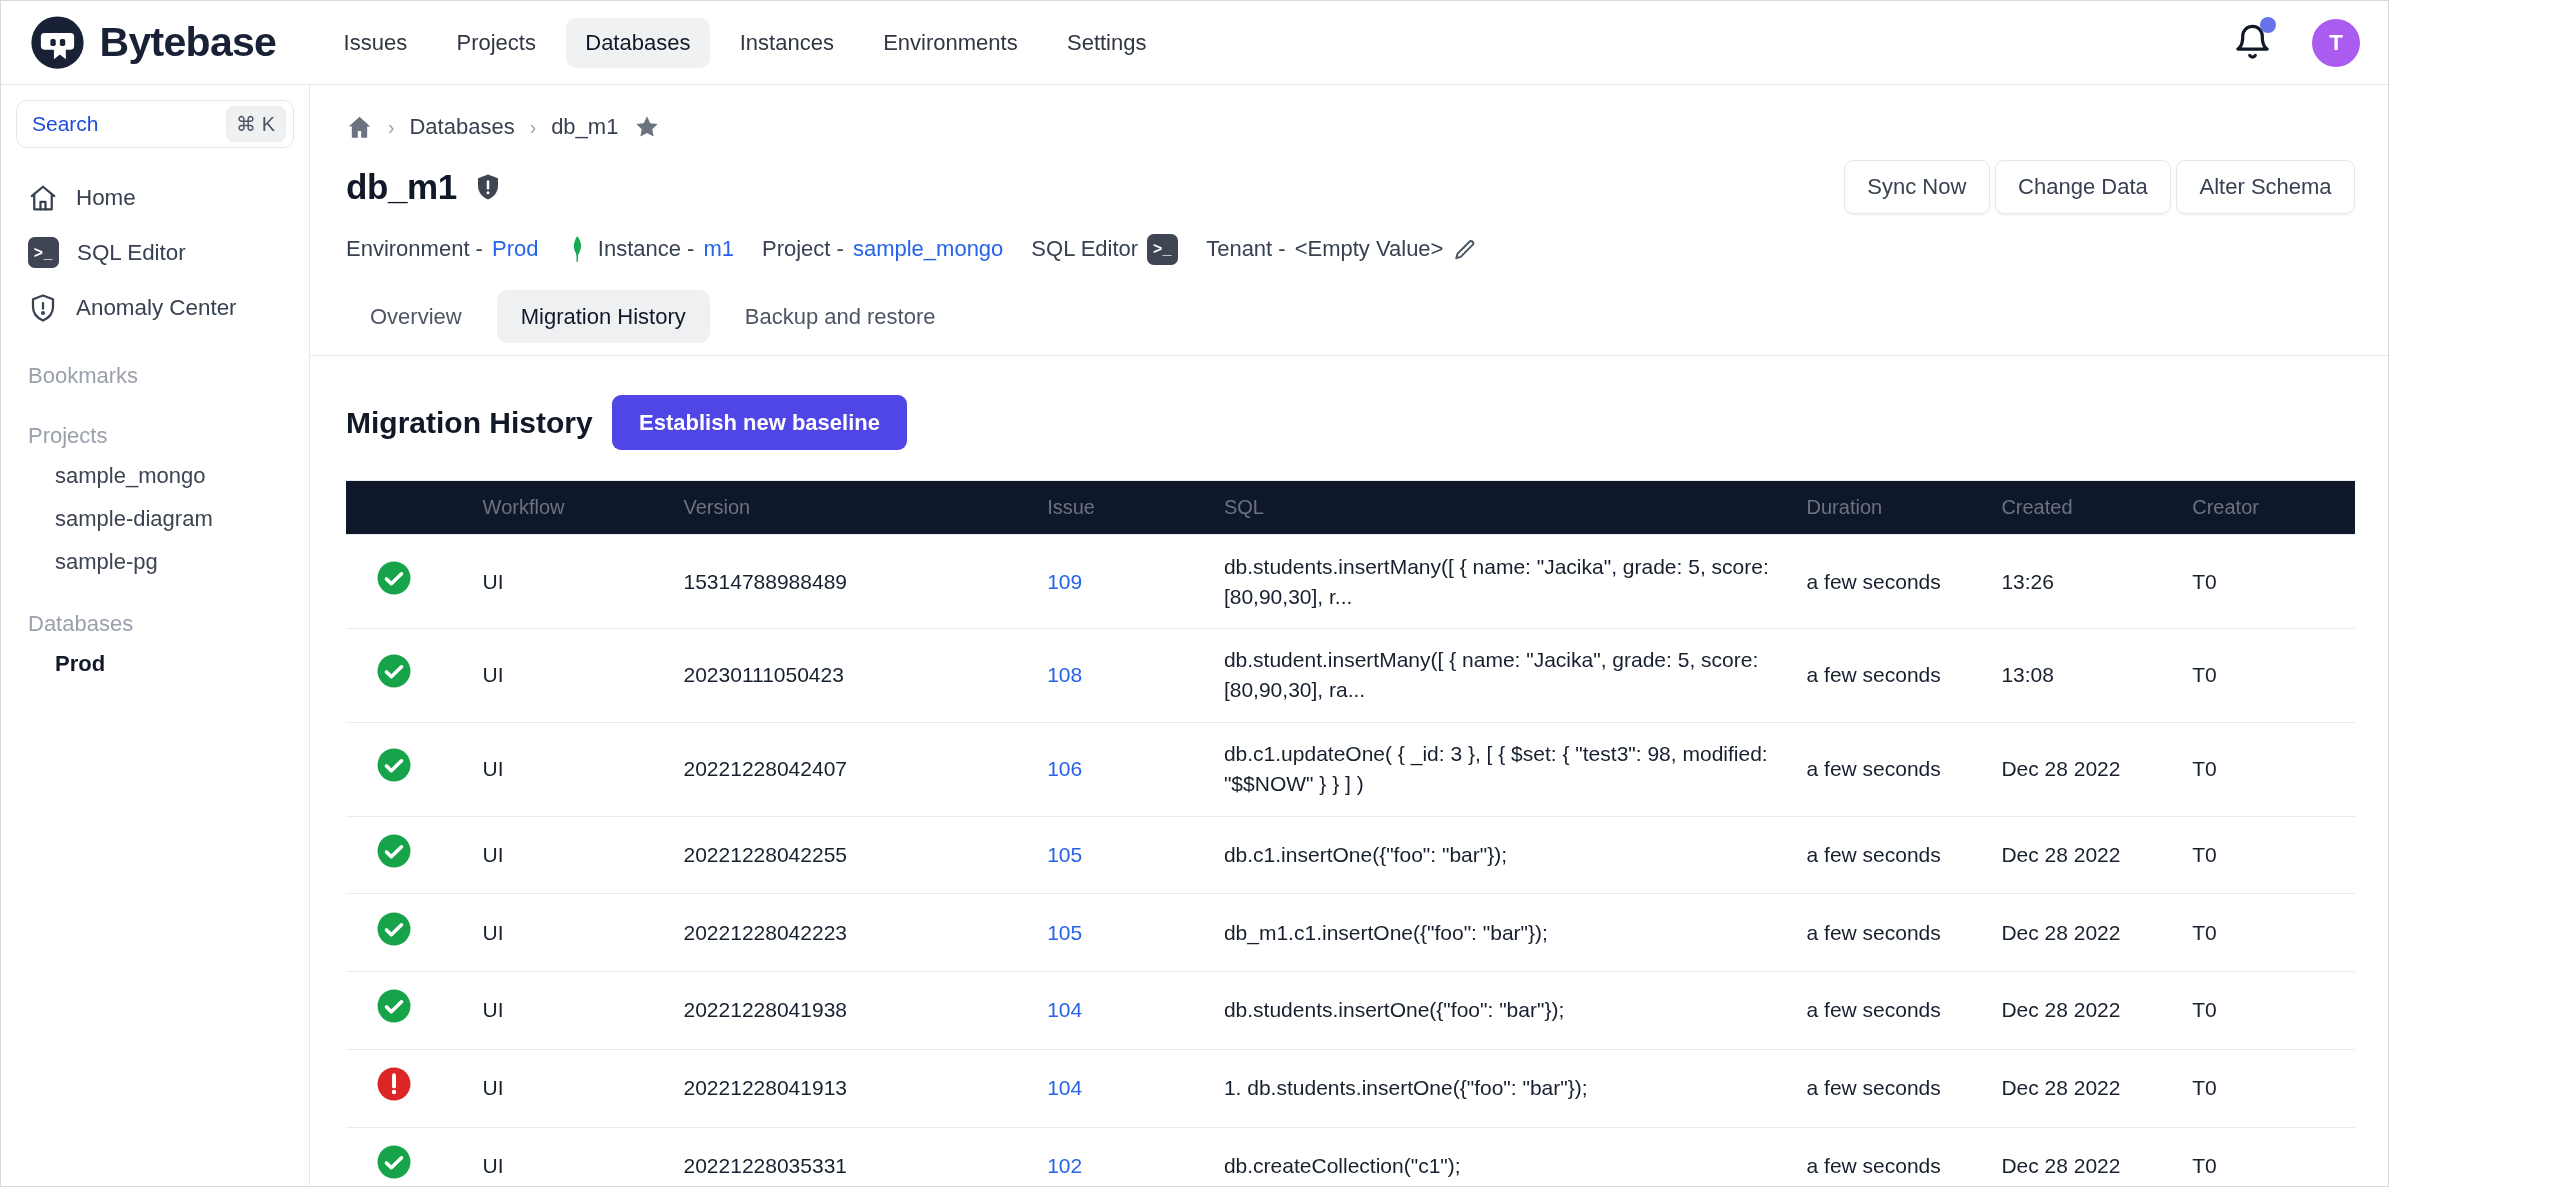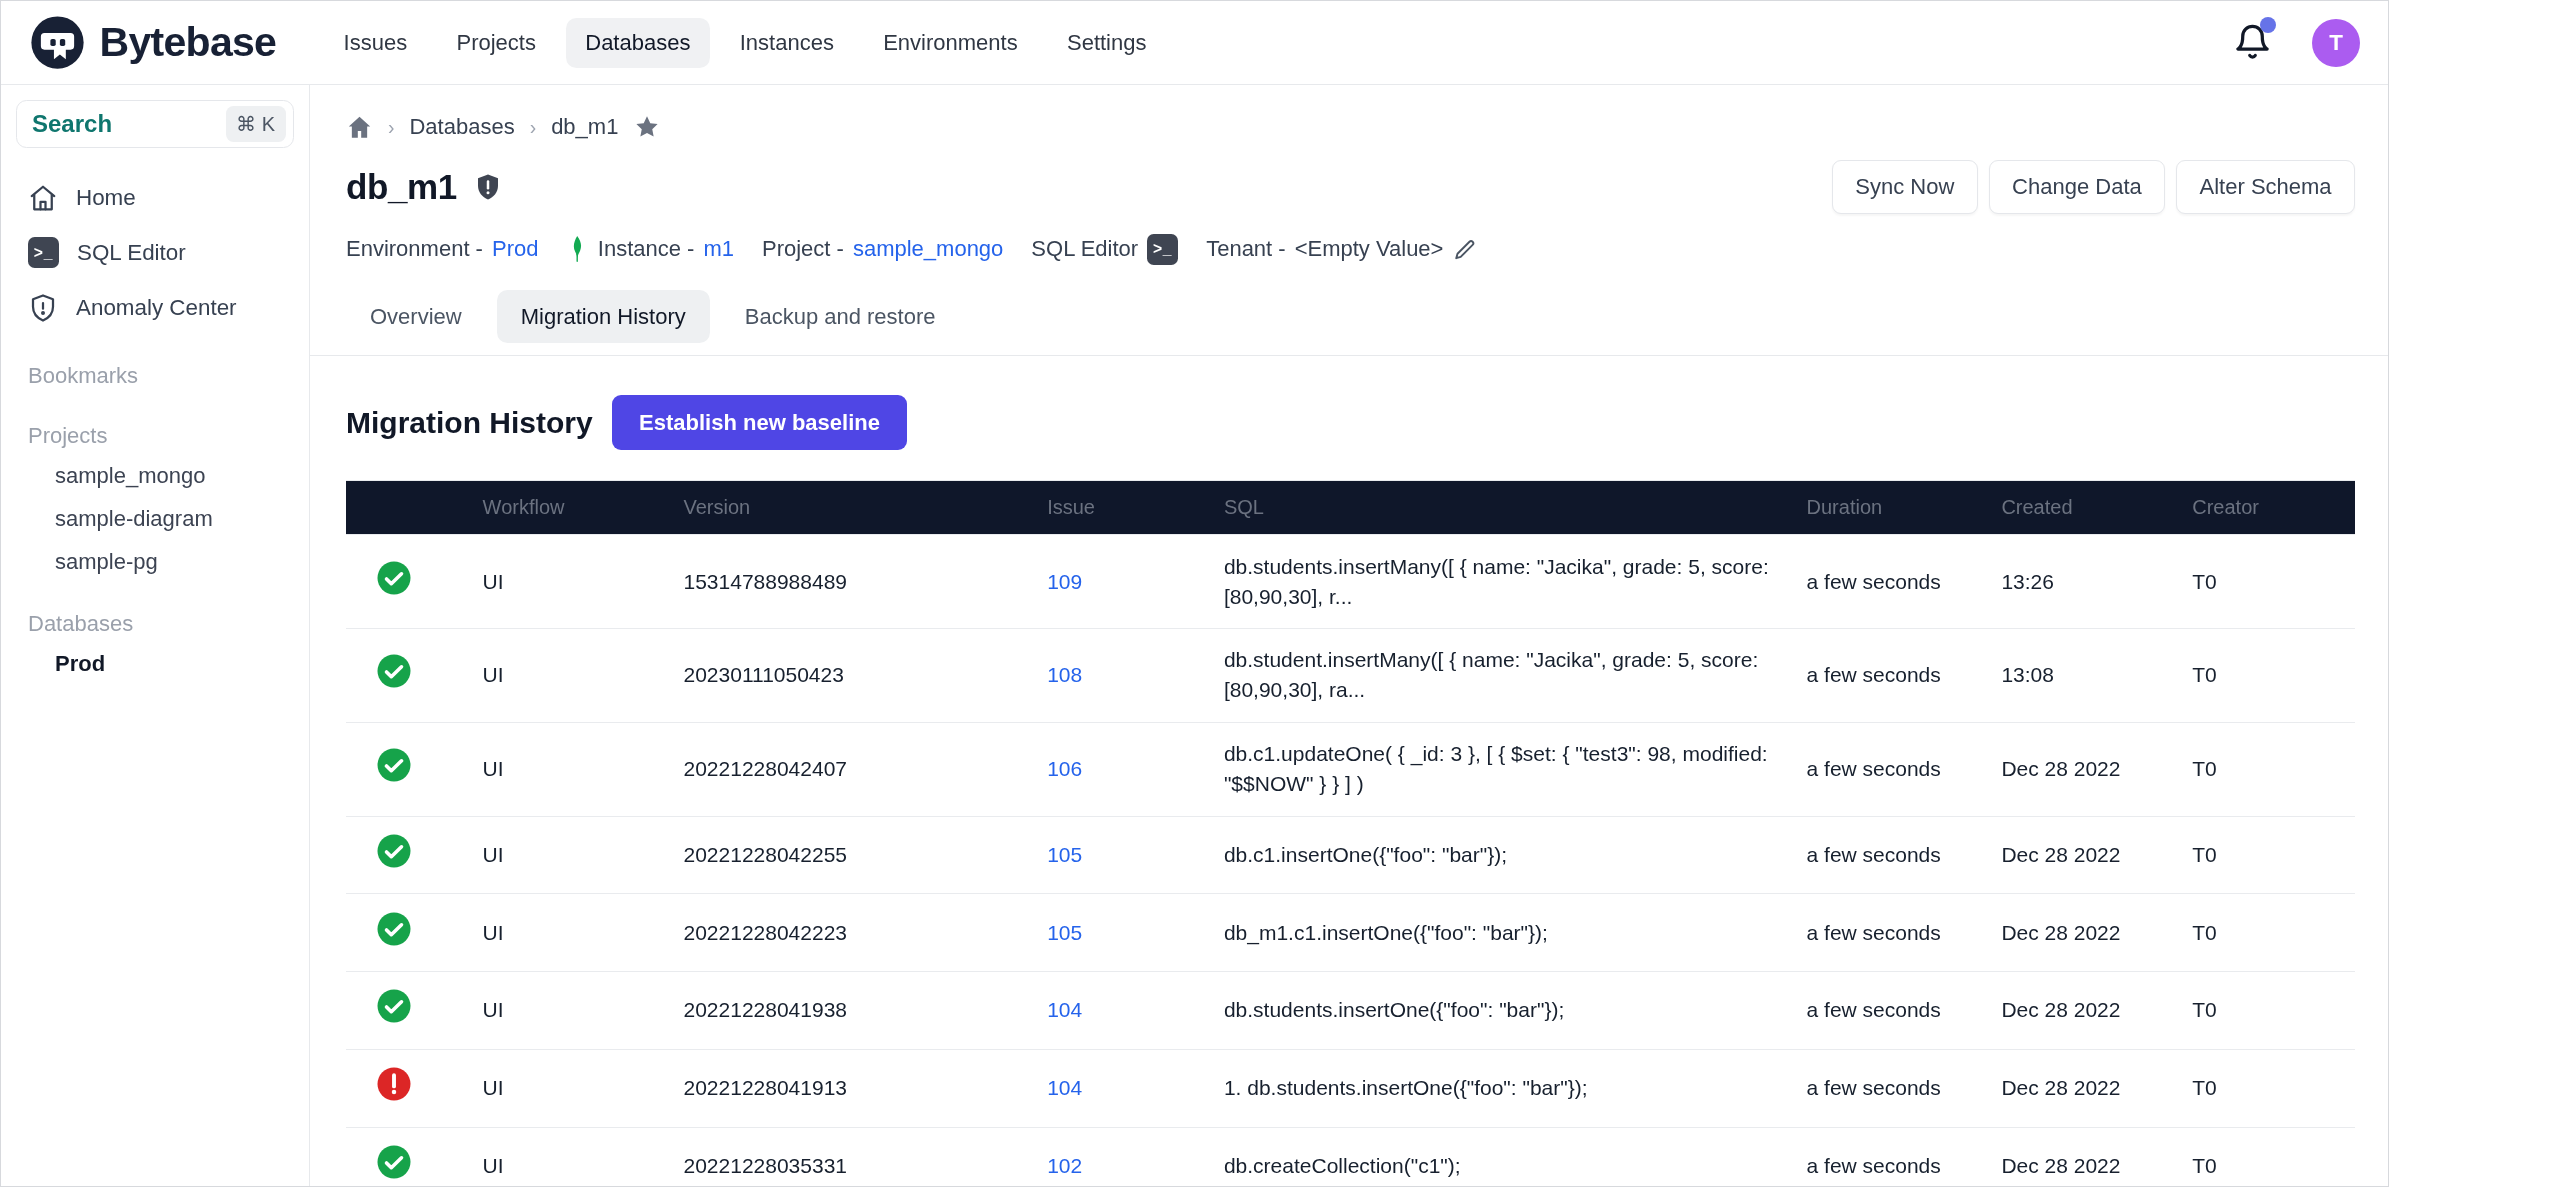--- a/index.html
+++ b/index.html
@@ -16,39 +16,39 @@
   .nav-item{font-size:22px;color:#303743;padding:12px 19.4px;border-radius:10.5px;cursor:pointer;}
   .nav-item.active{background:#f0f1f3;color:#111827;}
   .top-right{margin-left:auto;display:flex;align-items:center;gap:39px;}
   .bell-wrap{position:relative;width:42px;height:42px;display:flex;align-items:center;justify-content:center;}
   .bell-dot{position:absolute;top:-4.5px;right:-3px;width:16.4px;height:16.4px;border-radius:50%;background:#6673e8;}
   .avatar{width:48px;height:48px;border-radius:50%;background:#ab5cf0;color:#fff;font-size:22.4px;font-weight:700;display:flex;align-items:center;justify-content:center;}
   
   .body{flex:1;display:flex;min-height:0;}
   .sidebar{width:309px;min-width:309px;border-right:1.5px solid #e7e9ec;box-sizing:border-box;padding:15px 15px 0 15px;}
   .search-box{display:flex;align-items:center;border:1.5px solid #e5e7eb;border-radius:10.5px;height:48px;box-sizing:border-box;padding:0 7.5px 0 15px;}
-  .search-ph{flex:1;font-size:24px;color:#0f766e;font-weight:bold;}
+  .search-ph{flex:1;font-size:21px;color:#1d4ed8;}
   .kbd{background:#eef0f2;border-radius:7.5px;color:#4b5563;font-size:20px;padding:6px 10.5px;white-space:nowrap;}
   .side-menu{margin-top:22.4px;}
   .side-item{display:flex;align-items:center;gap:18px;height:55px;padding-left:12px;font-size:22.4px;color:#374151;cursor:pointer;border-radius:7.5px;}
   .sql-ic{width:31px;height:31px;background:#3f4552;border-radius:6.7px;color:#fff;display:flex;align-items:center;justify-content:center;font-size:15.7px;font-weight:700;letter-spacing:0.7px;}
   .side-section{margin-top:22.4px;}
   .side-section-label{font-size:22px;color:#9aa0ab;padding-left:12px;height:37px;display:flex;align-items:center;}
   .side-sub{font-size:22px;color:#3c4352;padding-left:39px;height:43px;display:flex;align-items:center;cursor:pointer;}
   .side-sub.bold{font-weight:700;color:#111827;}
   
   .main{flex:1;min-width:0;display:flex;flex-direction:column;}
   .pad{padding-left:36px;padding-right:33px;}
   .breadcrumb{margin-top:28px;display:flex;align-items:center;gap:15px;font-size:22px;color:#374151;}
   .crumb-sep{color:#9ca3af;font-size:19.4px;}
   .crumb-link{cursor:pointer;}
   .title-row{margin-top:19.4px;display:flex;align-items:center;}
   .page-title{font-size:35px;font-weight:800;color:#111827;letter-spacing:-0.4px;}
   .title-shield{margin-left:16.4px;display:flex;align-items:center;}
-  .actions{margin-left:auto;display:flex;gap:11px;}
+  .actions{margin-left:auto;display:flex;gap:5px;}
   .btn{height:54px;box-sizing:border-box;border:1.5px solid #e5e7eb;background:#fff;border-radius:9px;
        font-size:22px;color:#374151;padding:0 22.4px;display:flex;align-items:center;gap:12px;cursor:pointer;
        box-shadow:0 1.5px 2.2px rgba(0,0,0,0.04);font-family:inherit;}
   .meta-row{margin-top:19.4px;display:flex;align-items:center;gap:28px;font-size:22px;color:#374151;}
   .meta-item{display:flex;align-items:center;gap:9px;}
   .blue{color:#2563eb;cursor:pointer;}
   .tabs{margin-top:25.4px;display:flex;align-items:center;gap:11px;}
   .tab{font-size:22px;color:#4b5563;padding:13.5px 24px;border-radius:10.5px;cursor:pointer;}
   .tab.active{background:#eef0f2;color:#111827;}
   .tabs-divider{margin-top:12px;border-bottom:1.5px solid #e7e9ec;width:100%;}

